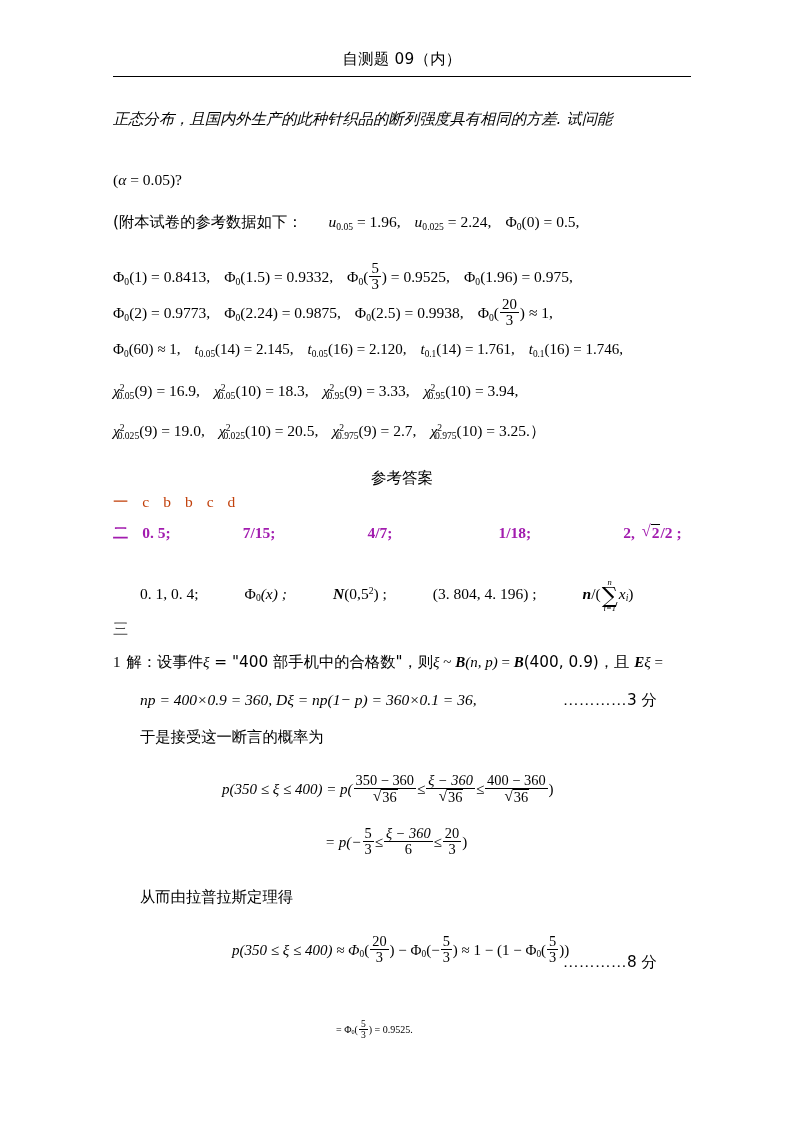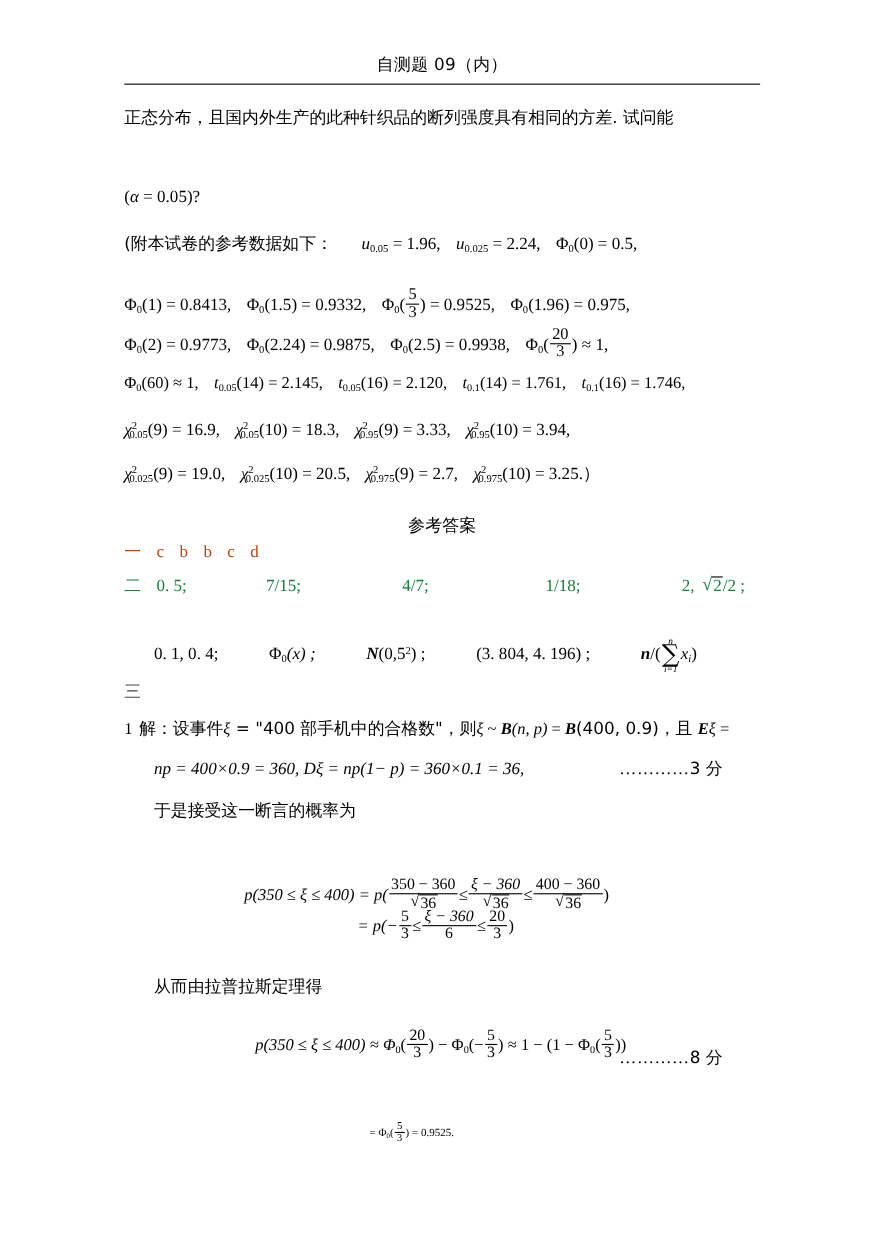--- a/index.html
+++ b/index.html
@@ -174,21 +174,21 @@
   }
 </style>
 </head>
 <body>
 
 <div class="page">
 
   <div class="page-header cn">自测题 09（内）</div>
   <div class="header-rule"></div>
 
-  <div class="tline cn" style="left:113px; top:100px;">正态分布，且国内外生产的此种针织品的断列强度具有相同的方差. 试问能</div>
+  <div class="tline cn" style="left:113px; top:112px;font-style:italic;">正态分布，且国内外生产的此种针织品的断列强度具有相同的方差. 试问能</div>
 
 
   <div class="tline" style="left:113px; top:172px;">
     <span class="mn">(</span><span class="mi">α</span><span class="mn"> = 0.05)?</span>
   </div>
 
   <div class="tline" style="left:113px; top:214px;">
     <span class="cn">(附本试卷的参考数据如下：</span><span class="sp3"></span><span class="mi">u</span><sub class="mn">0.05</sub><span class="mn"> = 1.96,</span><span class="sp2"></span><span class="mi">u</span><sub class="mn">0.025</sub><span class="mn"> = 2.24,</span><span class="sp2"></span><span class="upr">Φ</span><sub class="mn">0</sub><span class="mn">(0)</span><span class="mn"> = 0.5,</span>
   </div>
 
@@ -211,21 +211,21 @@
   <div class="tline" style="left:113px; top:423px;">
     <span class="mi">χ</span><sup class="mn">2</sup><sub class="mn" style="margin-left:-7px">0.025</sub><span class="mn">(9)</span><span class="mn"> = 19.0,</span><span class="sp2"></span><span class="mi">χ</span><sup class="mn">2</sup><sub class="mn" style="margin-left:-7px">0.025</sub><span class="mn">(10)</span><span class="mn"> = 20.5,</span><span class="sp2"></span><span class="mi">χ</span><sup class="mn">2</sup><sub class="mn" style="margin-left:-7px">0.975</sub><span class="mn">(9)</span><span class="mn"> = 2.7,</span><span class="sp2"></span><span class="mi">χ</span><sup class="mn">2</sup><sub class="mn" style="margin-left:-7px">0.975</sub><span class="mn">(10)</span><span class="mn"> = 3.25.）</span>
   </div>
 
   <div class="center-line cn" style="left:113px; top:468px;">参考答案</div>
 
   <div class="tline" style="left:113px; top:494px; color:#c2410c;">
     <span class="cn">一</span><span class="sp2"></span><span class="mn">c</span><span class="sp2"></span><span class="mn">b</span><span class="sp2"></span><span class="mn">b</span><span class="sp2"></span><span class="mn">c</span><span class="sp2"></span><span class="mn">d</span>
   </div>
 
-  <div class="tline" style="left:113px; top:524px; color:#15803d;">
+  <div class="tline" style="left:113px; top:524px; color:#a21caf;font-weight:bold;">
     <span class="cn">二</span><span class="sp2"></span><span class="mn">0. 5;</span><span class="sp4"></span><span class="sp3"></span><span class="mn">7/15;</span><span class="sp4"></span><span class="sp4"></span><span class="mn">4/7;</span><span class="sp4"></span><span class="sp4"></span><span class="sp2"></span><span class="mn">1/18;</span><span class="sp4"></span><span class="sp4"></span><span class="mn">2,</span><span class="sp"></span><span class="sqrt mn"><span class="radicand">2</span></span><span class="mn">/2 ;</span>
   </div>
 
   <div class="tline" style="left:140px; top:578px;">
     <span class="mn">0. 1,  0. 4;</span><span class="sp4"></span><span class="upr">Φ</span><sub class="mn">0</sub><span class="mi">(x) ;</span><span class="sp4"></span><span class="mib">N</span><span class="mn">(0,5</span><sup class="mn">2</sup><span class="mn">) ;</span><span class="sp4"></span><span class="mn">(3. 804,  4. 196) ;</span><span class="sp4"></span><span class="mib">n</span><span class="mn">/(</span><span class="bigop"><span class="lim-top">n</span><span class="op">∑</span><span class="lim-bot">i=1</span></span><span class="mi">x</span><sub class="mi">i</sub><span class="mn">)</span>
   </div>
 
   <div class="tline cn" style="left:113px; top:622px; color:#4a4a4a;">三</div>
 
   <div class="tline" style="left:113px; top:655px; font-size:15px;">
@@ -234,21 +234,21 @@
 
   <div class="tline" style="left:140px; top:692px;">
     <span class="mi">np = 400×0.9 = 360,  Dξ = np(1− p) = 360×0.1 = 36,</span>
   </div>
   <div class="tline" style="left:563px; top:692px;">
     <span class="mn dots">…………</span><span class="cn">3 分</span>
   </div>
 
   <div class="tline cn" style="left:140px; top:730px;">于是接受这一断言的概率为</div>
 
-  <div class="tline" style="left:222px; top:775px; font-size:15px;margin-top:24px;">
+  <div class="tline" style="left:222px; top:775px; font-size:15px;">
     <span class="mi">p(350 ≤ ξ ≤ 400) = p(</span><span class="frac mn"><span class="num">350 − 360</span><span class="den"><span class="sqrt"><span class="radicand">36</span></span></span></span><span class="mn">≤</span><span class="frac mn"><span class="num mi">ξ − 360</span><span class="den"><span class="sqrt"><span class="radicand">36</span></span></span></span><span class="mn">≤</span><span class="frac mn"><span class="num">400 − 360</span><span class="den"><span class="sqrt"><span class="radicand">36</span></span></span></span><span class="mn">)</span>
   </div>
 
   <div class="tline" style="left:325px; top:828px; font-size:15px;">
     <span class="mi">= p(−</span><span class="frac mn"><span class="num">5</span><span class="den">3</span></span><span class="mn">≤</span><span class="frac mn"><span class="num mi">ξ − 360</span><span class="den">6</span></span><span class="mn">≤</span><span class="frac mn"><span class="num">20</span><span class="den">3</span></span><span class="mn">)</span>
   </div>
 
   <div class="tline cn" style="left:140px; top:890px;">从而由拉普拉斯定理得</div>
 
   <div class="tline" style="left:232px; top:936px; font-size:15px;">

